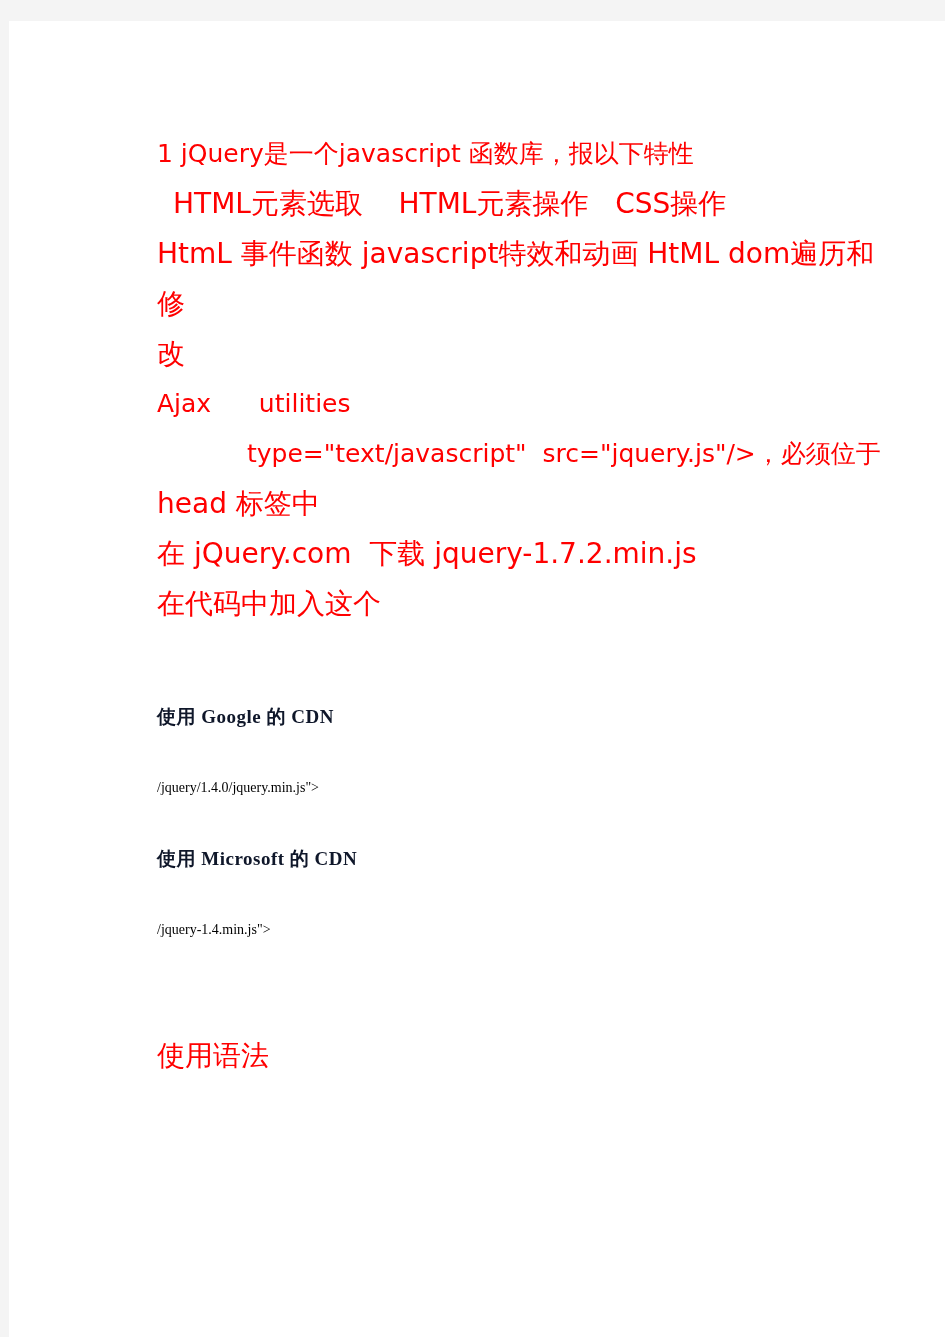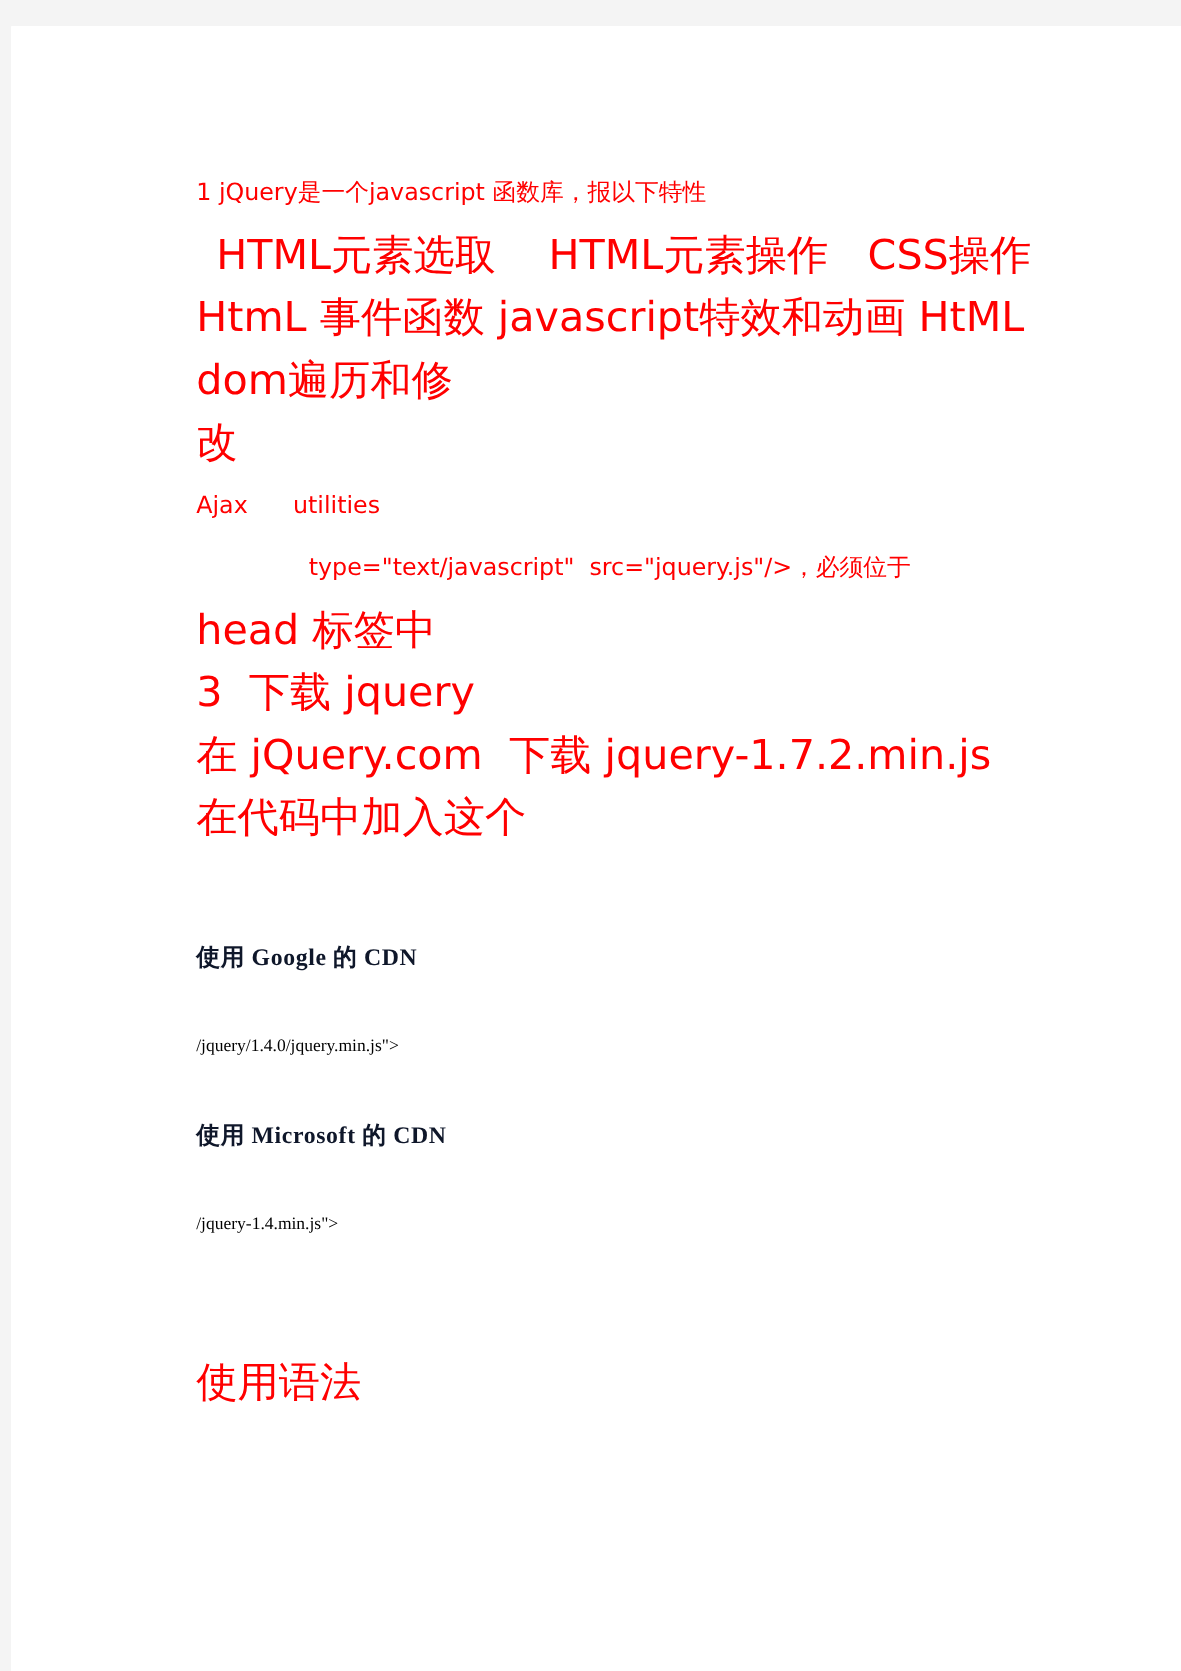--- a/index.html
+++ b/index.html
@@ -46,29 +46,29 @@
   .line {
     margin: 0;
     padding: 0;
     white-space: pre-wrap;
   }
 
   
   .red {
     color: #ff0000;
     font-family: "DejaVu Sans", sans-serif;
-    font-size: 33px;
+    font-size: 28px;
     line-height: 50px;
     font-weight: 500;
   }
   
   .red-mixed {
     color: #ff0000;
     font-family: "DejaVu Sans", sans-serif;
-    font-size: 19px;
+    font-size: 25px;
     line-height: 50px;
   }
 
   
   .indent-sm { padding-left: 16px; }
   .indent-lg { padding-left: 90px; }
 
   
   .black-head {
     color: #0f172a;
@@ -109,21 +109,20 @@
 
     <p class="line red">改</p>
 
     <p class="line red-mixed">Ajax      utilities</p>
 
 
     <p class="line red-mixed indent-lg">type="text/javascript"  src="jquery.js"/&gt;，必须位于</p>
 
     <p class="line red">head 标签中</p>
 
-    <p class="line red">3  下载 jquery</p>
 
     <p class="line red">在 jQuery.com  下载 jquery-1.7.2.min.js</p>
 
     <p class="line red">在代码中加入这个</p>
 
     <div class="spacer-lg"></div>
 
 
 
     <div class="spacer-sm"></div>

